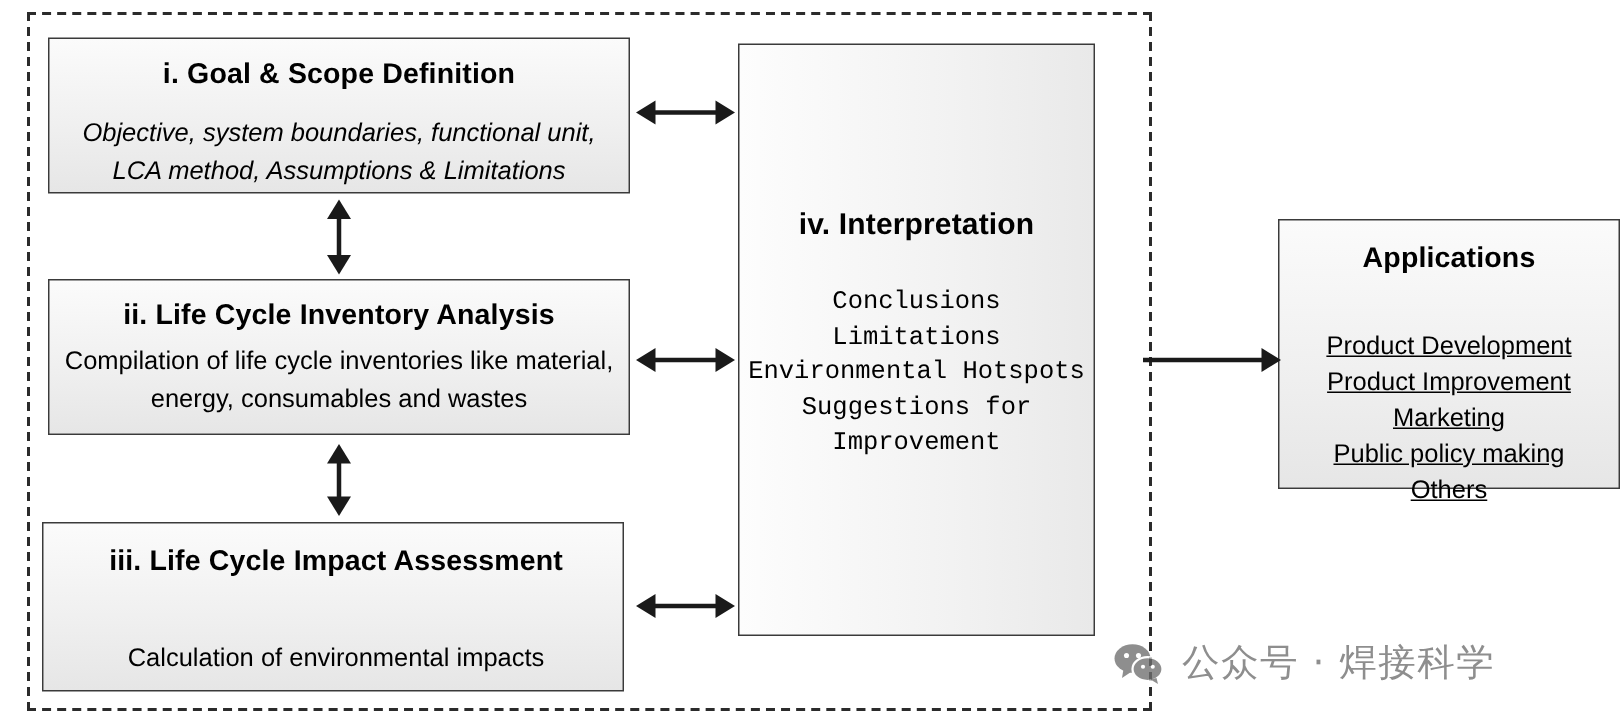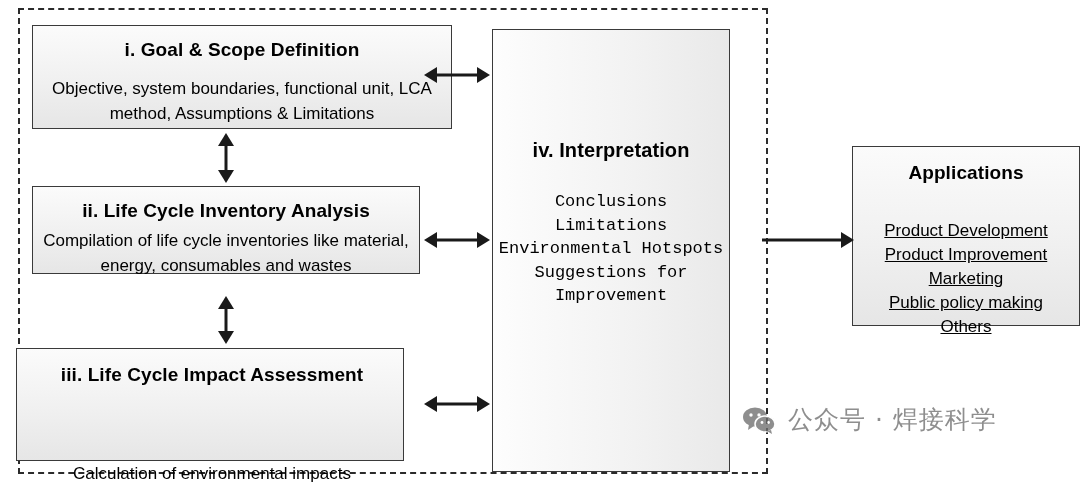--- a/index.html
+++ b/index.html
@@ -53,56 +53,56 @@
   }
   .box-body {
     font-size: 17px;
     line-height: 25px;
   }
 
   
   #box-goal {
     left: 32px;
     top: 25px;
-    width: 420px;
+    width: 388px;
     height: 104px;
     padding: 12px 10px 0 10px;
   }
   #box-goal .box-body {
     margin-top: 14px;
+    font-style: italic;
   }
 
   #box-inventory {
     left: 32px;
     top: 186px;
     width: 388px;
-    height: 88px;
+    height: 104px;
     padding: 12px 10px 0 10px;
   }
   #box-inventory .box-body {
     margin-top: 5px;
   }
 
   #box-impact {
-    left: 16px;
+    left: 28px;
     top: 348px;
     width: 388px;
     height: 113px;
     padding: 14px 6px 0 10px;
-    gap: 35px;
   }
   #box-impact .box-body {
     margin-top: 39px;
   }
 
   #box-interpretation {
     left: 492px;
     top: 29px;
     width: 238px;
-    height: 443px;
+    height: 395px;
     padding: 0;
     justify-content: flex-start;
     background: linear-gradient(to right, #fdfdfd 0%, #f2f2f2 60%, #e9e9e9 100%);
   }
   #box-interpretation .box-title {
     margin-top: 108px;
     font-size: 20px;
   }
   #box-interpretation .box-body {
     margin-top: 28px;
@@ -135,21 +135,21 @@
   }
   .arrow svg {
     display: block;
     overflow: visible;
   }
 
   
   #watermark {
     position: absolute;
     left: 742px;
-    top: 403px;
+    top: 425px;
     display: flex;
     align-items: center;
     gap: 12px;
     opacity: 0.78;
   }
   #wechat-icon {
     width: 34px;
     height: 28px;
     position: relative;
   }

